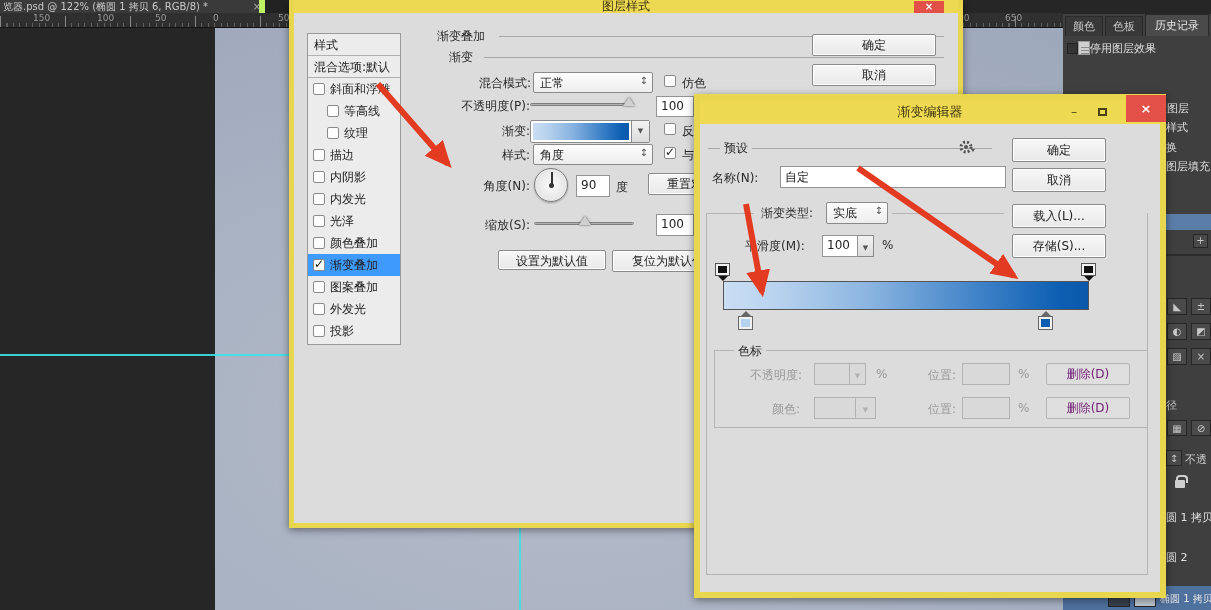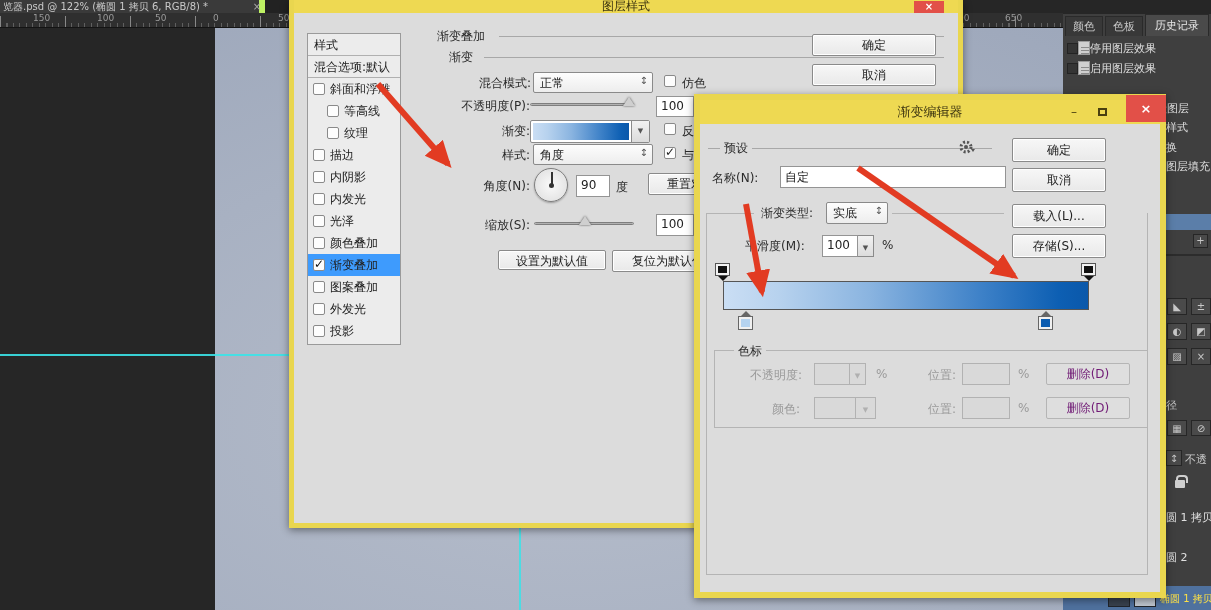--- a/index.html
+++ b/index.html
@@ -24,21 +24,21 @@
 .rp-tab{height:20px;background:#383838;color:#c6c6c6;font-size:11px;line-height:20px;text-align:center;border:1px solid #2a2a2a;border-bottom:none}
 .rp-tab.active{background:#4a4a4a;color:#e8e8e8}
 .hist-row{left:0;width:148px;height:20px;display:flex;align-items:center;color:#e0e0e0;font-size:11px;}
 .hist-box{width:11px;height:11px;margin-left:4px;background:#343434;border:1px solid #232323}
 .hist-doc{width:12px;height:14px;background:#cfcfcf;border:1px solid #9a9a9a;background-image:repeating-linear-gradient(#cfcfcf 0 2px,#8a8a8a 2px 3px);background-size:8px 100%;background-position:2px 3px;background-repeat:no-repeat}
 .frag{position:absolute;left:103px;color:#e0e0e0;font-size:11px;white-space:nowrap}
 .hist-current{left:0;top:214px;width:148px;height:16px;background:#5b7ea9}
 .mini-icon{position:absolute;width:20px;height:17px;background:#4a4a4a;border:1px solid #262626;color:#c8c8c8;font-size:10px;line-height:15px;text-align:center}
 .lock{left:112px;top:480px;width:10px;height:8px;background:#cfcfcf;border-radius:1px}
 .lock:before{content:"";position:absolute;left:1px;top:-5px;width:8px;height:6px;border:2px solid #cfcfcf;border-bottom:none;border-radius:4px 4px 0 0}
-.layer-sel{left:0;top:586px;width:148px;height:24px;background:#4f719e;color:#fde047}
+.layer-sel{left:0;top:586px;width:148px;height:24px;background:#4f719e;color:#e5e5e5}
 .thumb{position:absolute;top:3px;width:22px;height:18px;border:1px solid #20242a}
 
 .dialog{background:#dcdcdc;border:5px solid #e9d64f;border-top:none;box-shadow:0 2px 8px rgba(0,0,0,.45)}
 .titlebar{background:#eed952;color:#3c3410;font-size:12px;text-align:center;position:relative}
 .red-close{background:#e25048;color:#fff;text-align:center;font-weight:bold}
 .lbl{position:absolute;color:#2b2b2b;font-size:12px;white-space:nowrap}
 .lbl.r{text-align:right}
 .glbl{position:absolute;color:#9a9a9a;font-size:12px;white-space:nowrap}
 .btn{position:absolute;background:linear-gradient(#f7f7f7,#e9e9e9);border:1px solid #8a8a8a;border-radius:2px;color:#222;font-size:12px;text-align:center;box-shadow:0 0 0 1px #fff inset}
 .btn.dis{color:#701a75;background:#dedede;border-color:#b5b5b5;box-shadow:none}
@@ -112,25 +112,20 @@
     <div class="abs rp-top"></div>
     <div class="abs rp-tab" style="left:2px;top:16px;width:38px">颜色</div>
     <div class="abs rp-tab" style="left:42px;top:16px;width:38px">色板</div>
     <div class="abs rp-tab active" style="left:82px;top:14px;width:64px;height:22px;line-height:22px">历史记录</div>
 
     <div class="abs hist-row" style="top:38px">
       <span class="hist-box"></span>
       <span class="hist-doc"></span>
       <span>停用图层效果</span>
     </div>
-    <div class="abs hist-row" style="top:58px">
-      <span class="hist-box"></span>
-      <span class="hist-doc"></span>
-      <span>启用图层效果</span>
-    </div>
     <div class="abs hist-row" style="top:98px">
       <span class="hist-box"></span>
       <span class="hist-doc"></span>
       <span>通过拷贝的形状图层</span>
     </div>
 
     <div class="frag" style="top:120px">样式</div>
     <div class="frag" style="top:140px">换</div>
     <div class="frag" style="top:159px">图层填充</div>
 

